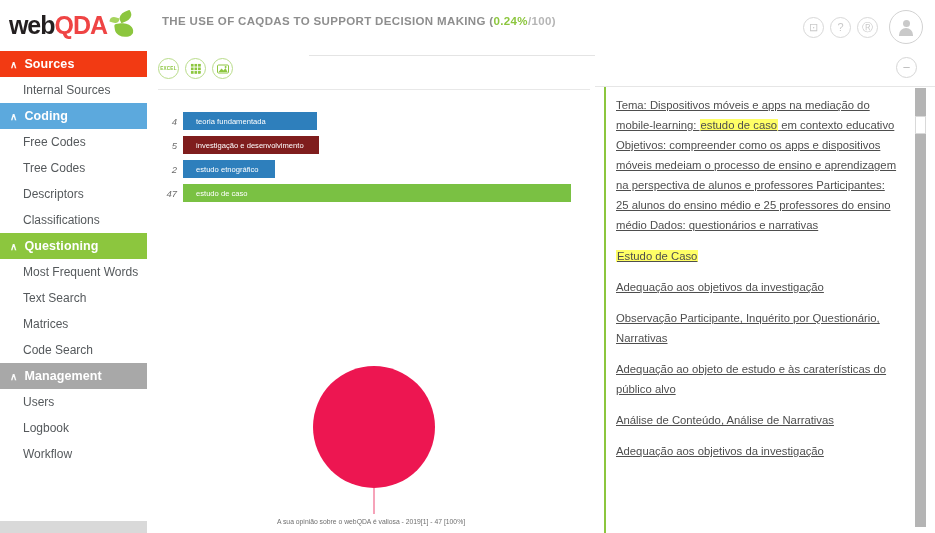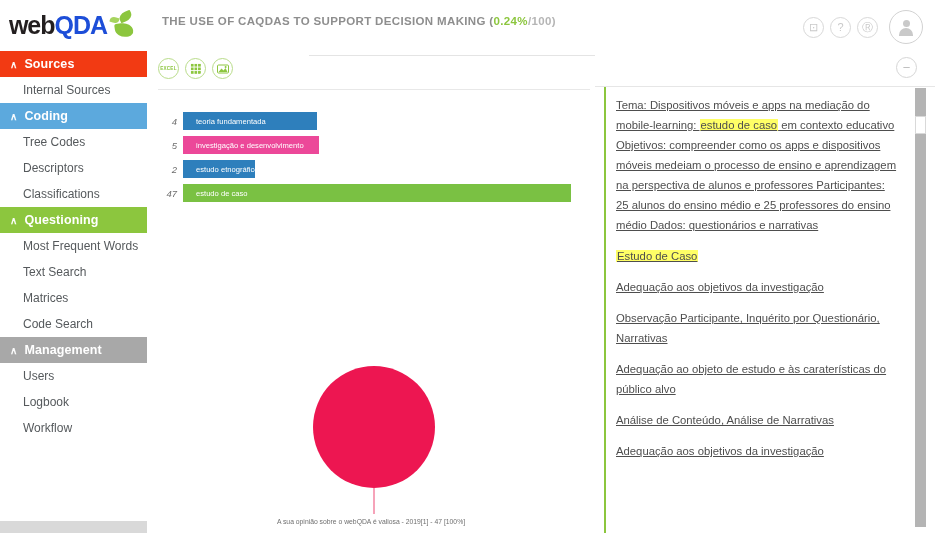--- a/index.html
+++ b/index.html
@@ -15,21 +15,21 @@
   .logo-area {
     position: absolute; left: 0; top: 0; width: 147px; height: 51px;
     background: #ffffff;
     display: flex; align-items: center; justify-content: center;
   }
   .logo-text {
     font-size: 25px; font-weight: bold; letter-spacing: -1px;
     line-height: 1;
   }
   .logo-web { color: #231f20; }
-  .logo-qda { color: #1d4ed8; }
+  .logo-qda { color: #ef4444; }
   .logo-leaf { position: relative; width: 30px; height: 28px; margin-left: 1px; }
   .leaf { position: absolute; background: #8cc63e; }
   .leaf1 { width: 13px; height: 9px; left: 11px; top: 0px; border-radius: 60% 10% 60% 10%; transform: rotate(-24deg); }
   .leaf2 { width: 9px; height: 6px; left: 2px; top: 5px; border-radius: 60% 10% 60% 10%; transform: rotate(18deg); background:#a6d45e; }
   .leaf3 { width: 18px; height: 14px; left: 7px; top: 11px; border-radius: 2px 70% 6px 70%; transform: rotate(-8deg); }
 
   
   .header {
     position: absolute; left: 147px; top: 0; right: 0; height: 56px;
     background: #ffffff;
@@ -197,20 +197,21 @@
     <div class="sec-head sec-sources">
       <span class="chev">∧</span>
       <span>Sources</span>
     </div>
     <div class="nav-item">Internal Sources</div>
 
     <div class="sec-head sec-coding">
       <span class="chev">∧</span>
       <span>Coding</span>
     </div>
+    <div class="nav-item">Free Codes</div>
     <div class="nav-item">Tree Codes</div>
     <div class="nav-item">Descriptors</div>
     <div class="nav-item">Classifications</div>
 
     <div class="sec-head sec-questioning">
       <span class="chev">∧</span>
       <span>Questioning</span>
     </div>
     <div class="nav-item">Most Frequent Words</div>
     <div class="nav-item">Text Search</div>
@@ -249,27 +250,27 @@
 
     <div class="barchart">
       <div class="bar-row">
         <span class="bar-val">4</span>
         <span class="bar" style="width:134px;background:#2e7fbc;">
           <span class="bar-label">teoria fundamentada</span>
         </span>
       </div>
       <div class="bar-row">
         <span class="bar-val">5</span>
-        <span class="bar" style="width:136px;background:#ec4899;">
+        <span class="bar" style="width:136px;background:#7f1d1d;">
           <span class="bar-label">investigação e desenvolvimento</span>
         </span>
       </div>
       <div class="bar-row">
         <span class="bar-val">2</span>
-        <span class="bar" style="width:72px;background:#2e7fbc;">
+        <span class="bar" style="width:92px;background:#2e7fbc;">
           <span class="bar-label">estudo etnográfico</span>
         </span>
       </div>
       <div class="bar-row">
         <span class="bar-val">47</span>
         <span class="bar" style="width:388px;background:#7ac143;">
           <span class="bar-label">estudo de caso</span>
         </span>
       </div>
     </div>

